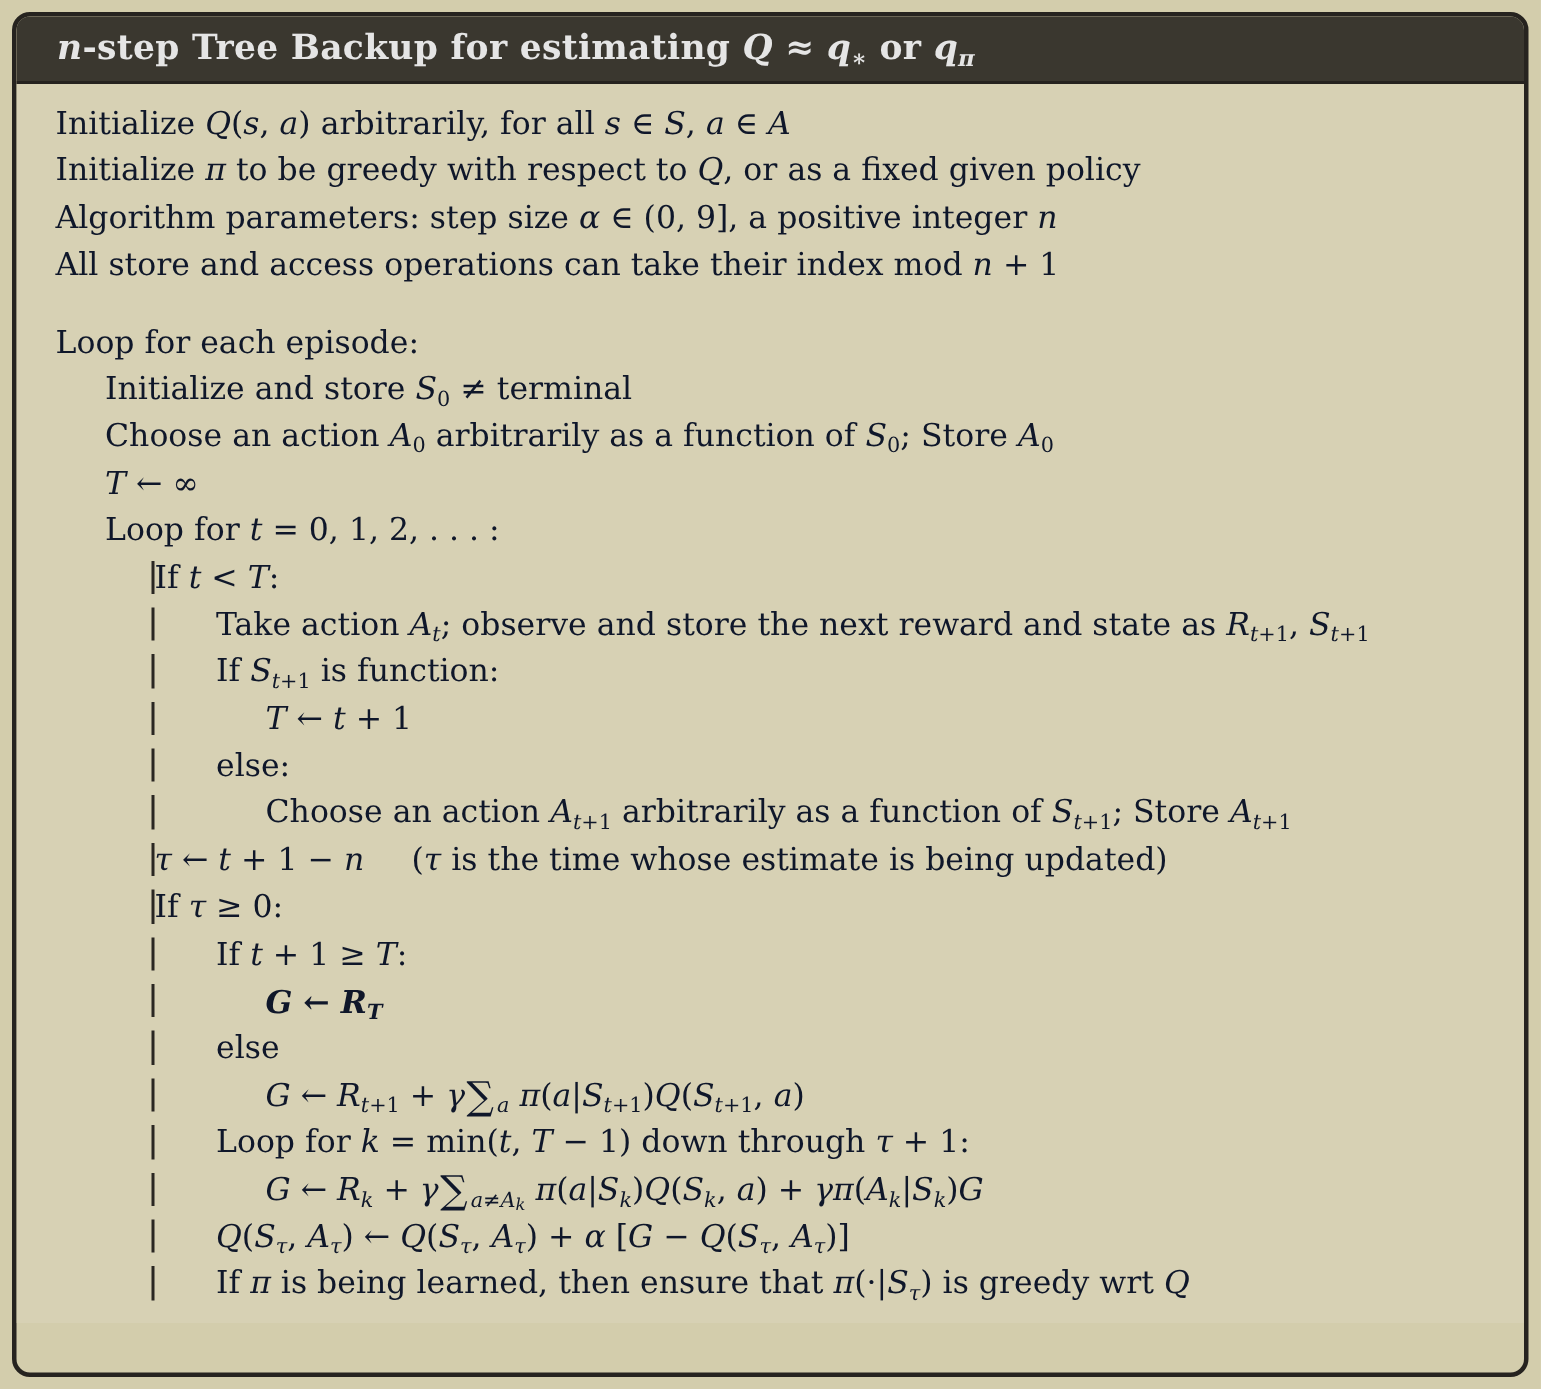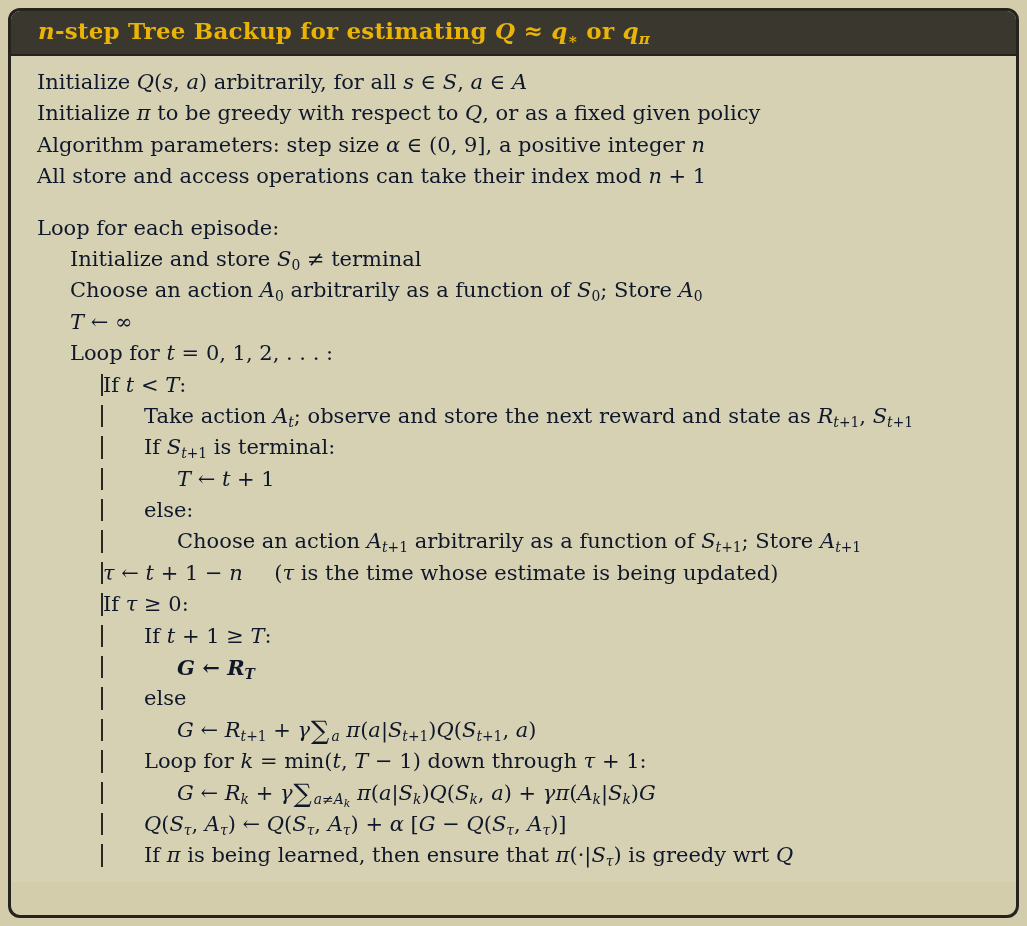--- a/index.html
+++ b/index.html
@@ -70,37 +70,37 @@
     font-size: 1.22em;
     vertical-align: -0.1em;
     margin: 0 2px 0 1px;
     font-style: normal;
   }
 </style>
 </head>
 <body style="background: rgb(211, 205, 172);">
 
 <div class="algo-box" style="border-color: rgb(38, 35, 31);">
-  <div class="title-bar" style="background: rgb(58, 55, 47); color: #eab308; border-bottom-color: rgb(38, 35, 31);">
+  <div class="title-bar" style="background: rgb(58, 55, 47); color: #e5e5e5; border-bottom-color: rgb(38, 35, 31);">
     <span id="algo-title"><span class="bd it">n</span><span class="bd">-step Tree Backup for estimating </span><span class="it">Q</span><span> ≈ </span><span class="it">q</span><span class="sub">∗</span><span> or </span><span class="it">q</span><span class="sub it">π</span></span>
   </div>
   <div class="body-area" id="algo-body" style="background: rgb(215, 209, 180); color: #0f172a;">
       <div class="line" style="padding-left: 0px;"><span>Initialize </span><span class="it">Q</span><span>(</span><span class="it">s</span><span>, </span><span class="it">a</span><span>) arbitrarily, for all </span><span class="it">s</span><span> ∈ </span><span class="cal">S</span><span>, </span><span class="it">a</span><span> ∈ </span><span class="cal">A</span></div>
       <div class="line" style="padding-left: 0px;"><span>Initialize </span><span class="it">π</span><span> to be greedy with respect to </span><span class="it">Q</span><span>, or as a fixed given policy</span></div>
       <div class="line" style="padding-left: 0px;"><span>Algorithm parameters: step size </span><span class="it">α</span><span> ∈ (0, 9], a positive integer </span><span class="it">n</span></div>
       <div class="line" style="padding-left: 0px;"><span>All store and access operations can take their index mod </span><span class="it">n</span><span> + 1</span></div>
       <div class="spacer"></div>
       <div class="line" style="padding-left: 0px;"><span>Loop for each episode:</span></div>
       <div class="line" style="padding-left: 33px;"><span>Initialize and store </span><span class="it">S</span><span class="sub">0</span><span> ≠ terminal</span></div>
       <div class="line" style="padding-left: 33px;"><span>Choose an action </span><span class="it">A</span><span class="sub">0</span><span> arbitrarily as a function of </span><span class="it">S</span><span class="sub">0</span><span>; Store </span><span class="it">A</span><span class="sub">0</span></div>
       <div class="line" style="padding-left: 33px;"><span class="it">T</span><span> ← ∞</span></div>
       <div class="line" style="padding-left: 33px;"><span>Loop for </span><span class="it">t</span><span> = 0, 1, 2, . . . :</span></div>
       <div class="line" style="padding-left: 66px;"><span class="bar" style="background: rgb(42, 39, 34);"></span><span>If </span><span class="it">t</span><span> &lt; </span><span class="it">T</span><span>:</span></div>
       <div class="line" style="padding-left: 107px;"><span class="bar" style="background: rgb(42, 39, 34);"></span><span>Take action </span><span class="it">A</span><span class="sub it">t</span><span>; observe and store the next reward and state as </span><span class="it">R</span><span class="sub it">t</span><span class="sub">+1</span><span>, </span><span class="it">S</span><span class="sub it">t</span><span class="sub">+1</span></div>
-      <div class="line" style="padding-left: 107px;"><span class="bar" style="background: rgb(42, 39, 34);"></span><span>If </span><span class="it">S</span><span class="sub it">t</span><span class="sub">+1</span><span> is terminal:</span></div>
+      <div class="line" style="padding-left: 107px;"><span class="bar" style="background: rgb(42, 39, 34);"></span><span>If </span><span class="it">S</span><span class="sub it">t</span><span class="sub">+1</span><span> is function:</span></div>
       <div class="line" style="padding-left: 140px;"><span class="bar" style="background: rgb(42, 39, 34);"></span><span class="it">T</span><span> ← </span><span class="it">t</span><span> + 1</span></div>
       <div class="line" style="padding-left: 107px;"><span class="bar" style="background: rgb(42, 39, 34);"></span><span>else:</span></div>
       <div class="line" style="padding-left: 140px;"><span class="bar" style="background: rgb(42, 39, 34);"></span><span>Choose an action </span><span class="it">A</span><span class="sub it">t</span><span class="sub">+1</span><span> arbitrarily as a function of </span><span class="it">S</span><span class="sub it">t</span><span class="sub">+1</span><span>; Store </span><span class="it">A</span><span class="sub it">t</span><span class="sub">+1</span></div>
       <div class="line" style="padding-left: 66px;"><span class="bar" style="background: rgb(42, 39, 34);"></span><span class="it">τ</span><span> ← </span><span class="it">t</span><span> + 1 − </span><span class="it">n</span><span>  (</span><span class="it">τ</span><span> is the time whose estimate is being updated)</span></div>
       <div class="line" style="padding-left: 66px;"><span class="bar" style="background: rgb(42, 39, 34);"></span><span>If </span><span class="it">τ</span><span> ≥ 0:</span></div>
       <div class="line" style="padding-left: 107px;"><span class="bar" style="background: rgb(42, 39, 34);"></span><span>If </span><span class="it">t</span><span> + 1 ≥ </span><span class="it">T</span><span>:</span></div>
       <div class="line" style="padding-left: 140px; font-weight: bold;"><span class="bar" style="background: rgb(42, 39, 34);"></span><span class="it">G</span><span> ← </span><span class="it">R</span><span class="sub it">T</span></div>
       <div class="line" style="padding-left: 107px;"><span class="bar" style="background: rgb(42, 39, 34);"></span><span>else</span></div>
       <div class="line" style="padding-left: 140px;"><span class="bar" style="background: rgb(42, 39, 34);"></span><span class="it">G</span><span> ← </span><span class="it">R</span><span class="sub it">t</span><span class="sub">+1</span><span> + </span><span class="it">γ</span><span class="sum">∑</span><span class="sub it">a</span><span> </span><span class="it">π</span><span>(</span><span class="it">a</span><span>|</span><span class="it">S</span><span class="sub it">t</span><span class="sub">+1</span><span>)</span><span class="it">Q</span><span>(</span><span class="it">S</span><span class="sub it">t</span><span class="sub">+1</span><span>, </span><span class="it">a</span><span>)</span></div>
       <div class="line" style="padding-left: 107px;"><span class="bar" style="background: rgb(42, 39, 34);"></span><span>Loop for </span><span class="it">k</span><span> = min(</span><span class="it">t</span><span>, </span><span class="it">T</span><span> − 1) down through </span><span class="it">τ</span><span> + 1:</span></div>

